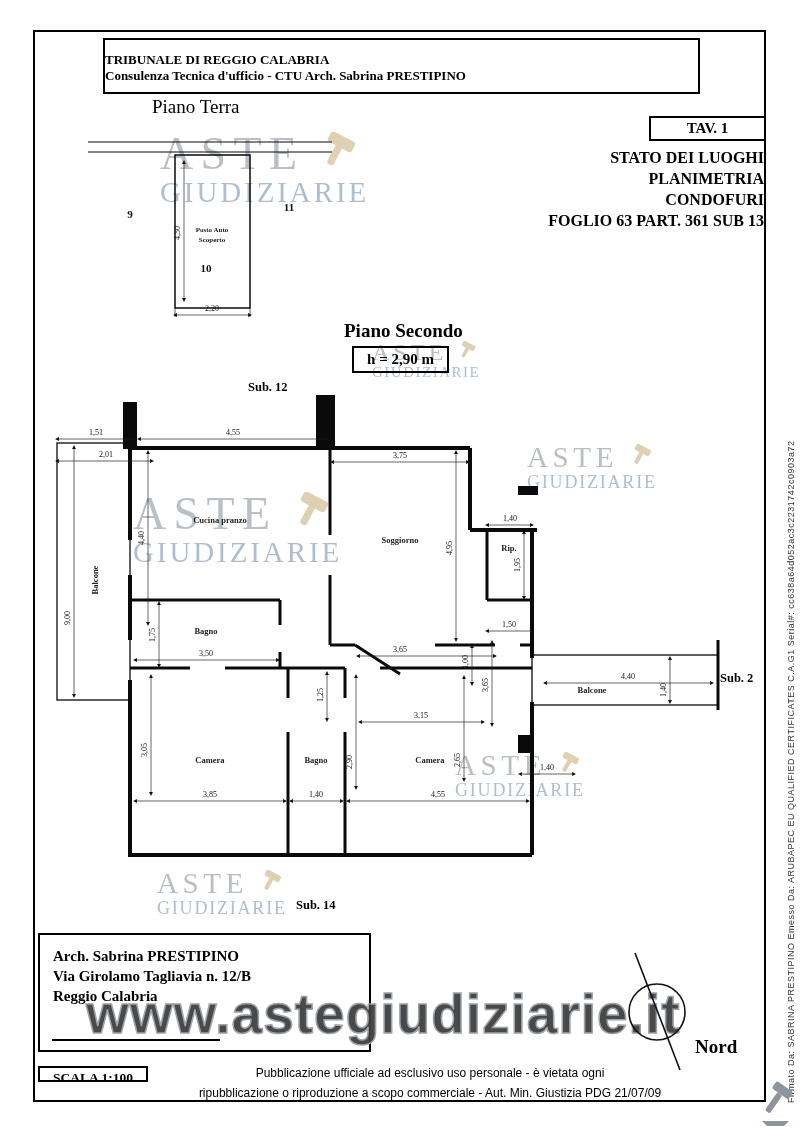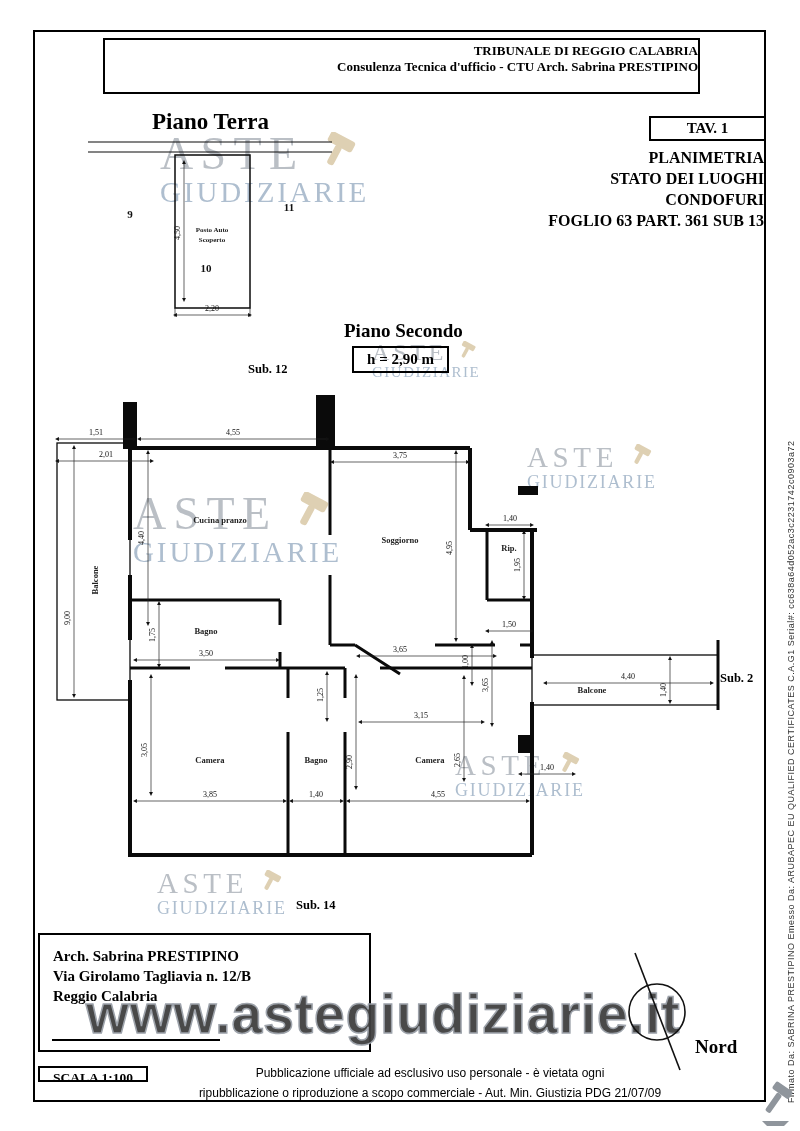--- a/index.html
+++ b/index.html
@@ -5,29 +5,29 @@
   * { margin:0; padding:0; box-sizing:border-box; }
   html,body { background:#fff; }
   body { width:800px; height:1131px; }
   .page { position:relative; width:800px; height:1131px; background:#fff;
           font-family:"Liberation Serif", serif; color:#000; overflow:hidden; }
   .abs { position:absolute; }
 
   .frame { left:33px; top:30px; width:733px; height:1072px; border:2px solid #000; }
 
   .header-box { left:103px; top:38px; width:597px; height:56px; border:2px solid #000;
-                text-align:right; padding-top:3px; font-weight:bold; font-size:13px; line-height:16px; }
+                text-align:left; padding-top:12px; font-weight:bold; font-size:13px; line-height:16px; }
 
   .tav-box { left:649px; top:116px; width:117px; height:25px; border:2px solid #000;
              font-weight:bold; font-size:15px; text-align:center; line-height:20px; }
 
   .title-block { left:400px; top:147px; width:364px; text-align:right;
                  font-weight:bold; font-size:16px; line-height:21px; }
 
-  .pt-title { left:152px; top:109px; font-size:23px; font-weight:bold; }
+  .pt-title { left:152px; top:96px; font-size:19px; font-weight:normal; }
   .ps-title { left:344px; top:320px; font-size:19px; font-weight:bold; }
   .h-box   { left:352px; top:346px; width:97px; height:27px; border:2px solid #000;
              font-size:15px; font-weight:bold; text-align:center; line-height:23px; }
   .sub { font-size:12.5px; font-weight:bold; }
 
   .arch-box { left:38px; top:933px; width:333px; height:119px; border:2px solid #000;
               padding:11px 0 4px 13px; font-weight:bold; font-size:15px; line-height:20px; }
   .sig-line { position:absolute; left:12px; top:104px; width:168px; border-top:2px solid #000; }
 
   .scala-box { left:38px; top:1066px; width:110px; height:16px; border:2px solid #000;
@@ -155,22 +155,22 @@
     <div class="wm-giud">GIUDIZIARIE</div>
   </div>
 
   <div class="abs header-box">
     <div>TRIBUNALE DI REGGIO CALABRIA</div>
     <div>Consulenza Tecnica d'ufficio - CTU Arch. Sabrina PRESTIPINO</div>
   </div>
 
   <div class="abs tav-box">TAV. 1</div>
   <div class="abs title-block">
+    <div>STATO DEI LUOGHI</div>
     <div>PLANIMETRIA</div>
-    <div>STATO DEI LUOGHI</div>
     <div>CONDOFURI</div>
     <div>FOGLIO 63 PART. 361 SUB 13</div>
   </div>
 
   <div class="abs pt-title">Piano Terra</div>
 
   <svg class="abs" style="left:85px;top:136px" width="260" height="200" viewBox="0 0 260 200">
     <defs>
       <marker id="a2" viewBox="0 0 10 10" refX="5" refY="5" markerWidth="5.5" markerHeight="5.5" orient="auto-start-reverse">
         <path d="M0,0 L10,5 L0,10 z" fill="#111"></path>
@@ -185,21 +185,21 @@
     <text class="num" x="121" y="136">10</text>
     <line class="dim" x1="99" y1="26" x2="99" y2="164" marker-start="url(#a2)" marker-end="url(#a2)"></line>
     <text class="dt" x="95" y="97" transform="rotate(-90 95 97)">4,50</text>
     <path class="dim" d="M90,172 V181 M165,172 V181"></path>
     <line class="dim" x1="90" y1="179" x2="165" y2="179" marker-start="url(#a2)" marker-end="url(#a2)"></line>
     <text class="dt" x="127" y="175">2,20</text>
   </svg>
 
   <div class="abs ps-title">Piano Secondo</div>
   <div class="abs h-box">h = 2,90 m</div>
-  <div class="abs sub" style="left:248px;top:362px">Sub. 12</div>
+  <div class="abs sub" style="left:248px;top:380px">Sub. 12</div>
   <div class="abs sub" style="left:296px;top:898px">Sub. 14</div>
   <div class="abs sub" style="left:720px;top:671px">Sub. 2</div>
 
   <svg class="abs" style="left:40px;top:390px" width="720" height="480" viewBox="0 0 720 480">
     <defs>
       <marker id="a1" viewBox="0 0 10 10" refX="5" refY="5" markerWidth="5.5" markerHeight="5.5" orient="auto-start-reverse">
         <path d="M0,0 L10,5 L0,10 z" fill="#111"></path>
       </marker>
     </defs>
 

